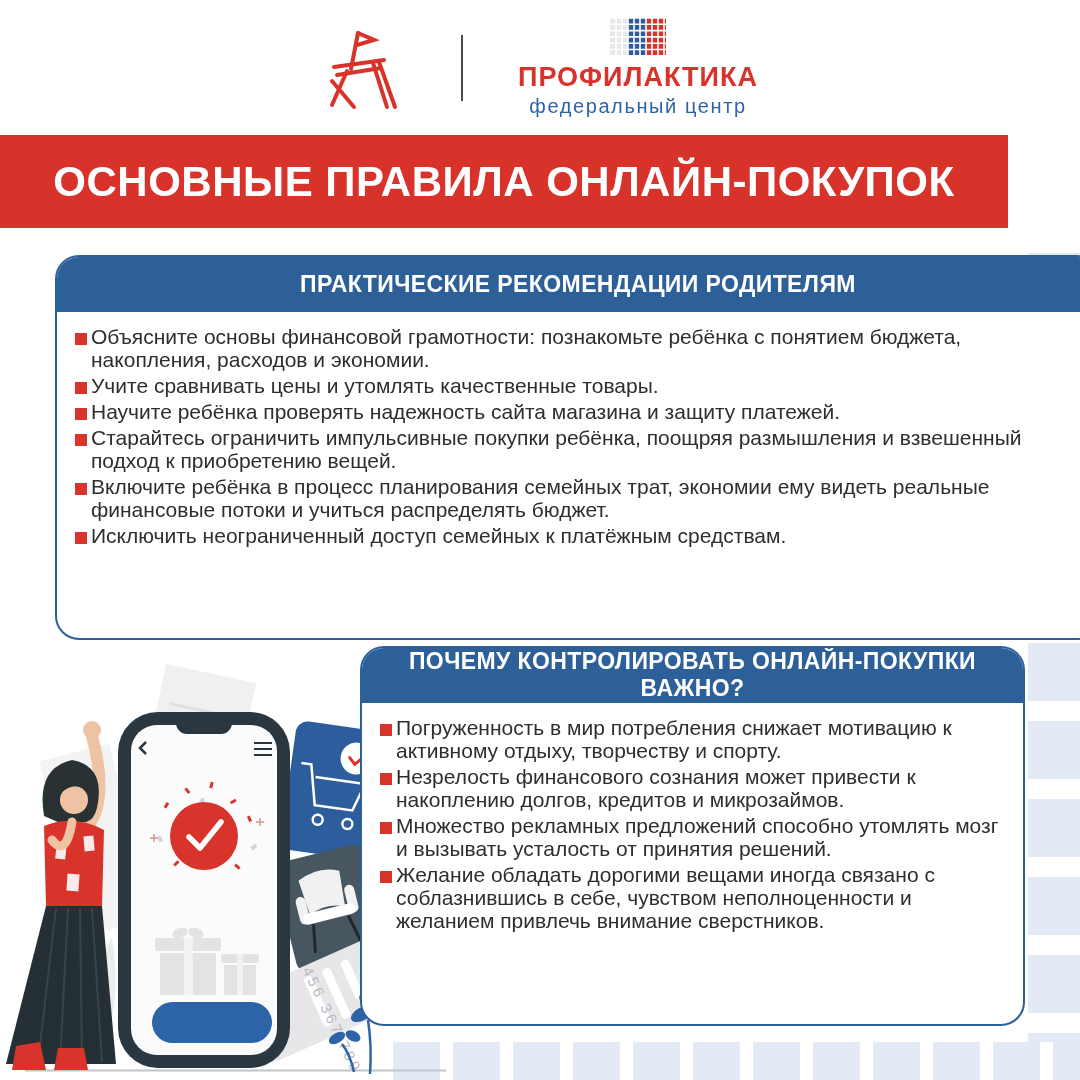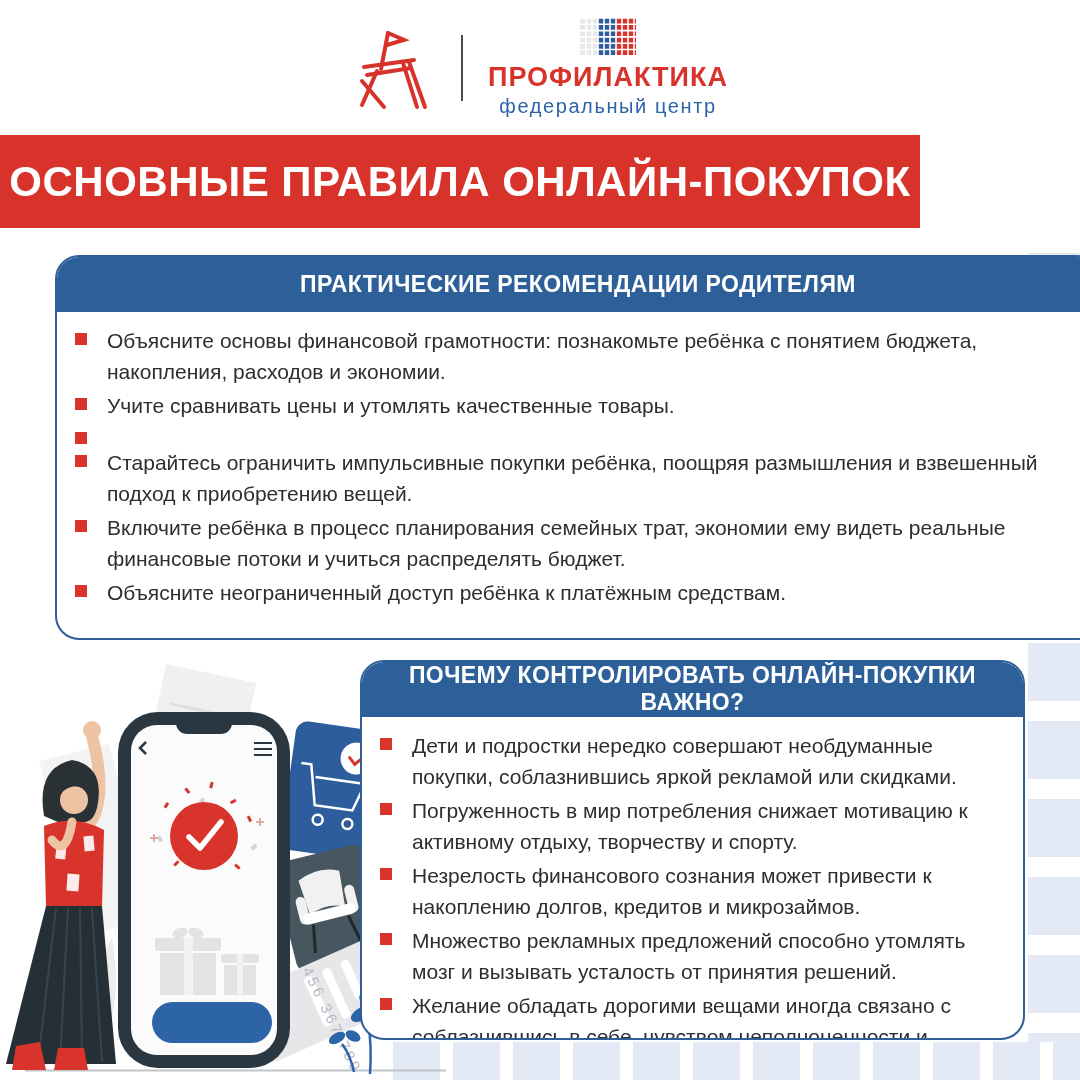--- a/index.html
+++ b/index.html
@@ -12,46 +12,46 @@
     position:absolute;top:253px;right:0;width:52px;height:827px;z-index:0;
     background:repeating-linear-gradient(180deg,#e4eaf5 0 58px,#ffffff 58px 78px);
   }
   .bottom-stripes{
     position:absolute;left:380px;top:1042px;width:700px;height:38px;z-index:0;
     background:repeating-linear-gradient(90deg,#ffffff 0 13px,#e4eaf5 13px 60px);
   }
   
   .brand-bar{
     position:absolute;top:0;left:0;width:1080px;height:135px;z-index:2;
-    display:flex;align-items:center;justify-content:center;gap:25px;background:#fff;border-radius:29px;
+    display:flex;align-items:center;justify-content:center;gap:55px;background:#fff;border-radius:29px;
   }
   .brand-divider{width:2px;height:66px;background:#4a4a4a;}
   .brand-block{display:flex;flex-direction:column;align-items:center;}
   .brand-name{font-size:27px;font-weight:800;color:#d8332b;letter-spacing:1px;margin-top:5px;}
   .brand-subtitle{font-size:20px;color:#2d64a8;letter-spacing:1.6px;margin-top:2px;}
   
   .title-banner{
-    position:absolute;top:135px;left:0;width:920px;height:93px;background:#d8332b;z-index:2;
+    position:absolute;top:135px;left:0;width:1008px;height:93px;background:#d8332b;z-index:2;
     display:flex;align-items:center;justify-content:center;
   }
   .title-banner h1{margin:0;color:#fff;font-size:42px;font-weight:800;letter-spacing:.5px;}
   
   .card{
     position:absolute;background:#fff;border:2px solid #2d5f99;border-radius:24px;
     overflow:hidden;z-index:2;box-sizing:border-box;
   }
   .card1{left:55px;top:255px;width:1046px;height:385px;}
-  .card2{left:360px;top:660px;width:665px;height:380px;}
+  .card2{left:360px;top:646px;width:665px;height:380px;}
   .card-header{
     background:#2d5f99;height:56px;display:flex;align-items:center;justify-content:center;
     margin:-1px -1px 0 -1px;border-radius:0 0 22px 22px;border-radius:0;
   }
   .card-header h2{margin:0;color:#fff;font-size:23px;font-weight:700;letter-spacing:.4px;text-align:center;}
   .bullet-list{list-style:none;margin:0;padding:13px 24px 0 18px;}
-  .bullet-item{display:flex;gap:20px;margin-bottom:3px;font-size:21px;line-height:31px;color:#2e2e2e;}
+  .bullet-item{display:flex;gap:4px;margin-bottom:3px;font-size:21px;line-height:23px;color:#2e2e2e;}
   .bullet-square{flex:none;width:12px;height:12px;background:#d8342c;margin-top:8px;}
   
   .illustration{position:absolute;left:0;top:650px;width:460px;height:430px;z-index:1;}
 </style>
 </head>
 <body>
 
 <div class="poster">
 
   <div class="right-squares"></div>
@@ -101,50 +101,47 @@
           <span class="bullet-text">Объясните основы финансовой грамотности: познакомьте ребёнка с понятием бюджета, накопления, расходов и экономии.</span>
         </li>
 
         <li class="bullet-item">
           <span class="bullet-square"></span>
           <span class="bullet-text">Учите сравнивать цены и утомлять качественные товары.</span>
         </li>
 
         <li class="bullet-item">
           <span class="bullet-square"></span>
+          <span class="bullet-text">Научите ребёнка проверять надежность сайта магазина и защиту платежей.</span>
         </li>
 
         <li class="bullet-item">
           <span class="bullet-square"></span>
           <span class="bullet-text">Старайтесь ограничить импульсивные покупки ребёнка, поощряя размышления и взвешенный подход к приобретению вещей.</span>
         </li>
 
 
         <li class="bullet-item">
           <span class="bullet-square"></span>
           <span class="bullet-text">Включите ребёнка в процесс планирования семейных трат, экономии ему видеть реальные финансовые потоки и учиться распределять бюджет.</span>
         </li>
 
         <li class="bullet-item">
           <span class="bullet-square"></span>
-          <span class="bullet-text">Объясните неограниченный доступ ребёнка к платёжным средствам.</span>
+          <span class="bullet-text">Исключить неограниченный доступ семейных к платёжным средствам.</span>
         </li>
       </ul>
   </section>
 
   <section class="card card2">
     <div class="card-header">
       <h2>ПОЧЕМУ КОНТРОЛИРОВАТЬ ОНЛАЙН-ПОКУПКИ ВАЖНО?</h2>
     </div>
     <ul class="bullet-list">
 
-        <li class="bullet-item">
-          <span class="bullet-square"></span>
-          <span class="bullet-text">Дети и подростки нередко совершают необдуманные покупки, соблазнившись яркой рекламой или скидками.</span>
-        </li>
 
         <li class="bullet-item">
           <span class="bullet-square"></span>
           <span class="bullet-text">Погруженность в мир потребления снижает мотивацию к активному отдыху, творчеству и спорту.</span>
         </li>
 
         <li class="bullet-item">
           <span class="bullet-square"></span>
           <span class="bullet-text">Незрелость финансового сознания может привести к накоплению долгов, кредитов и микрозаймов.</span>
         </li>

